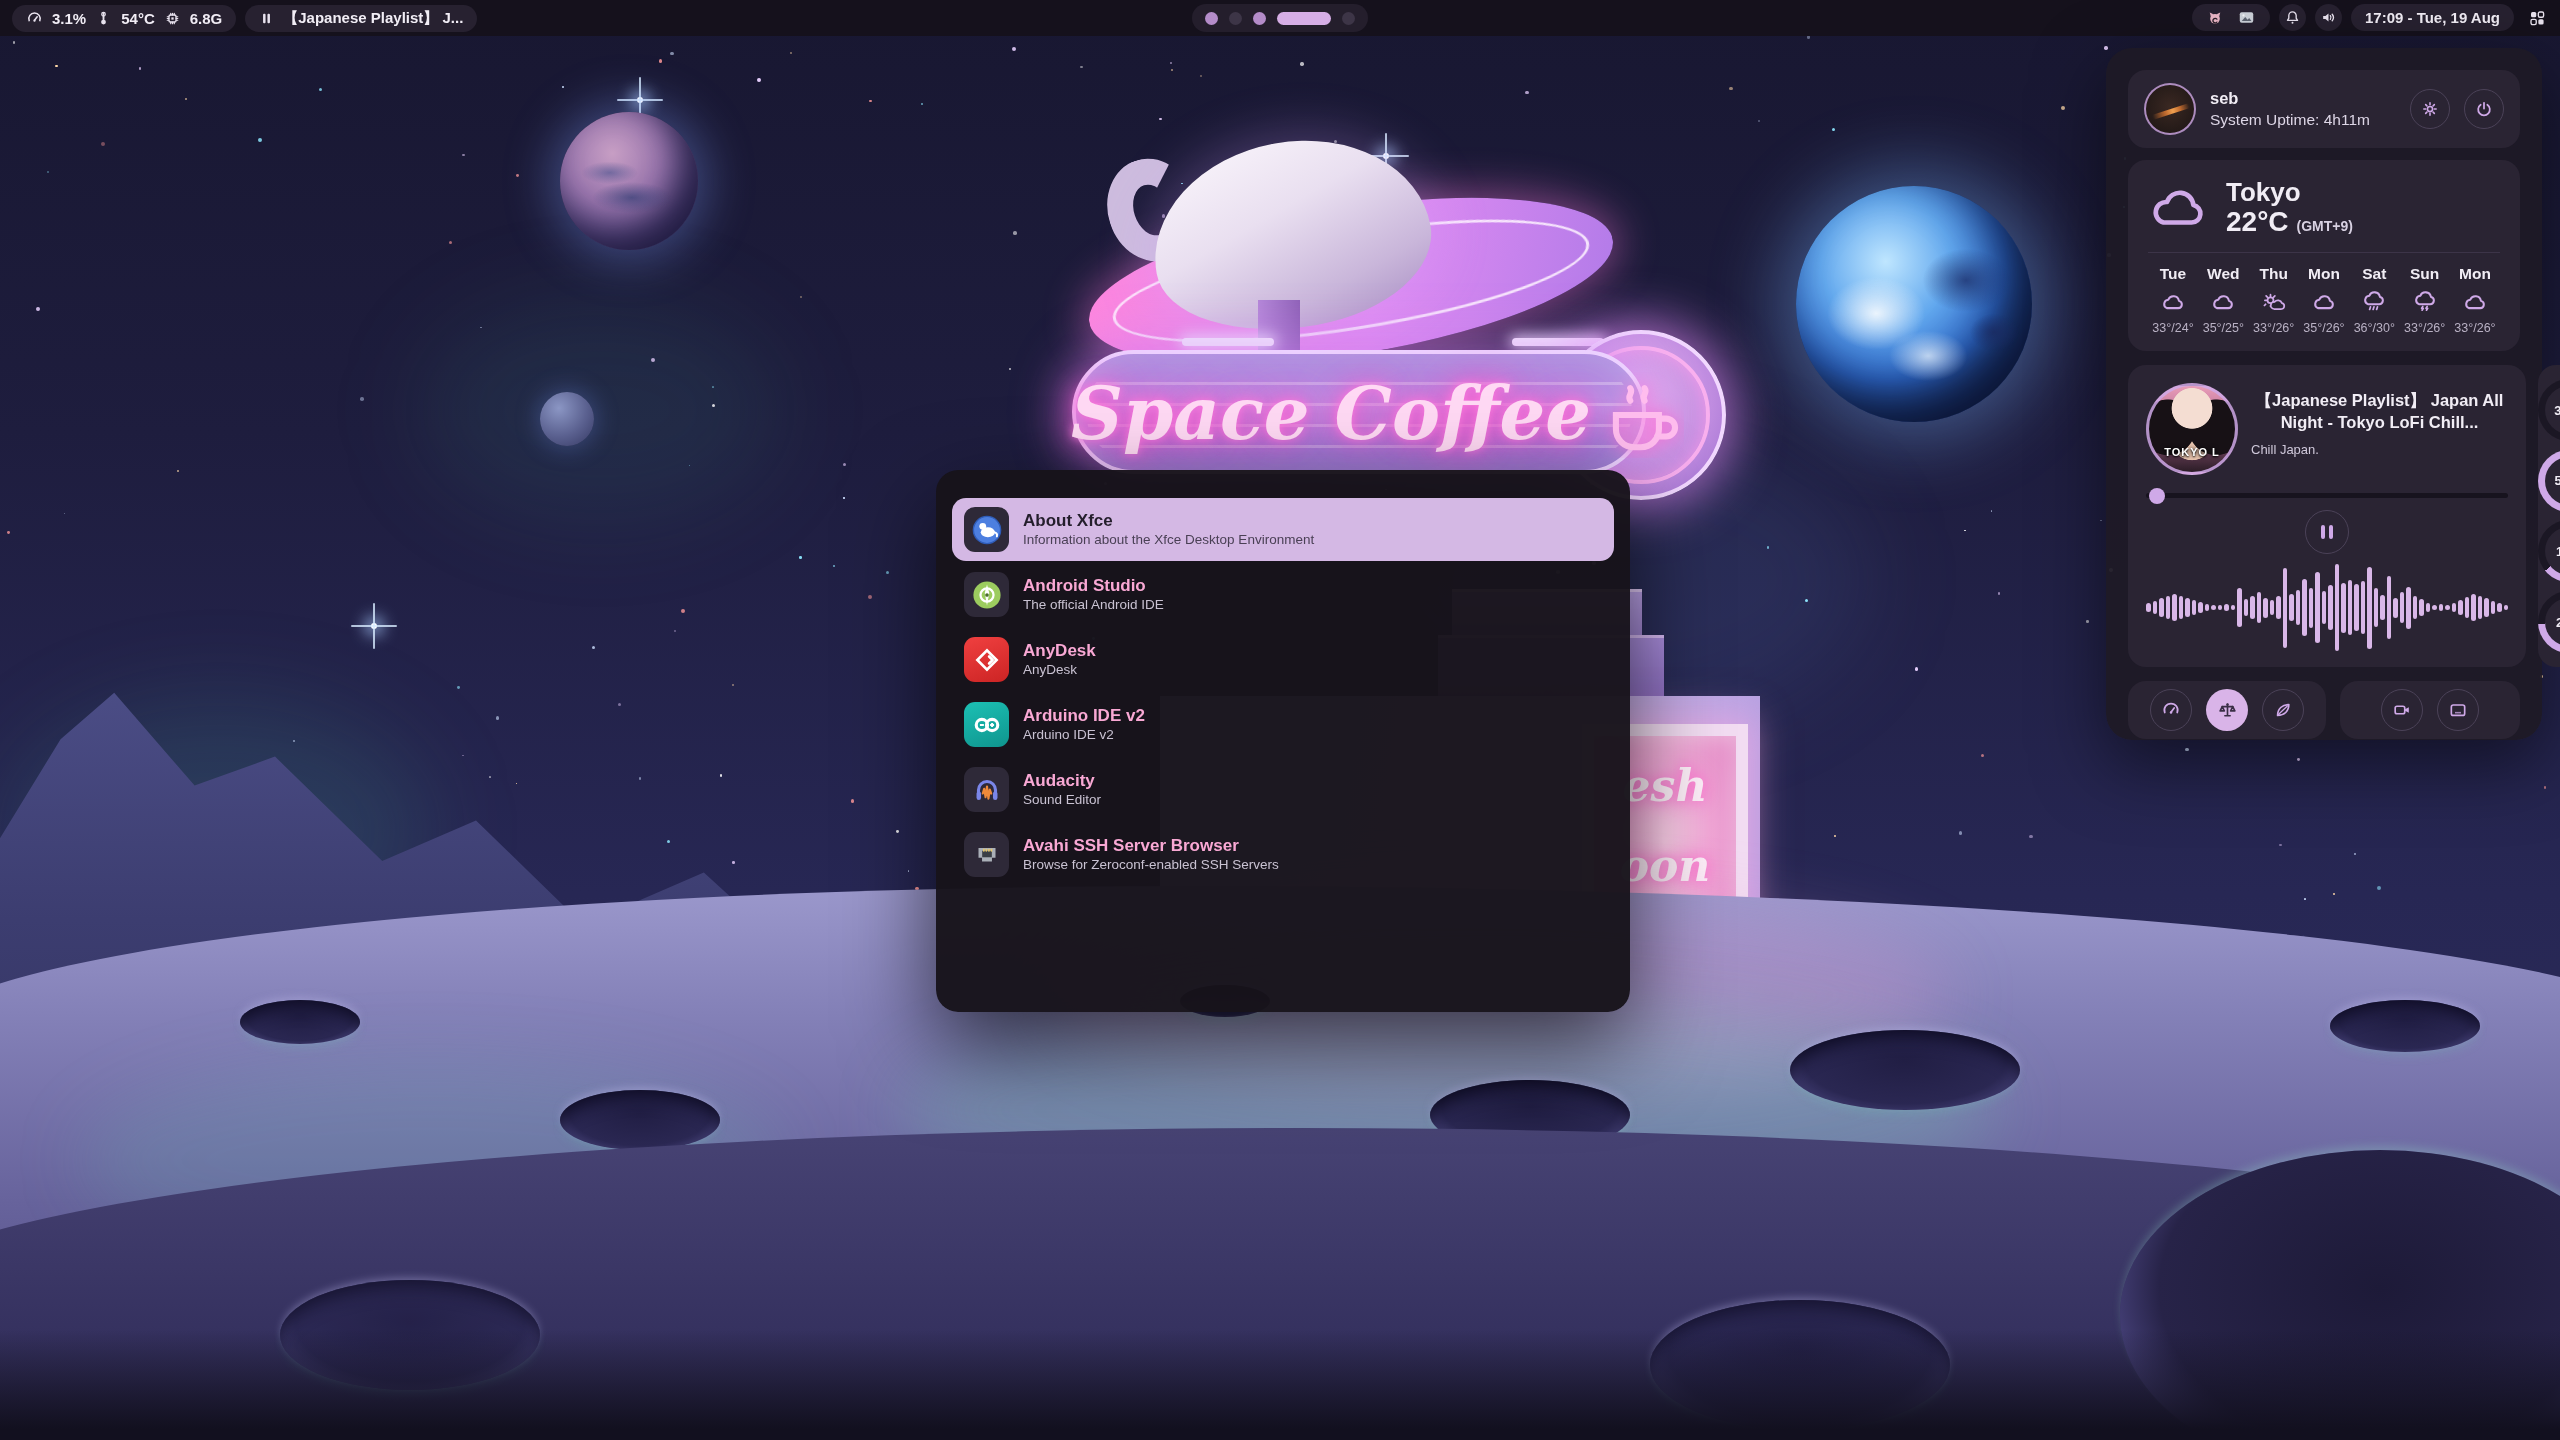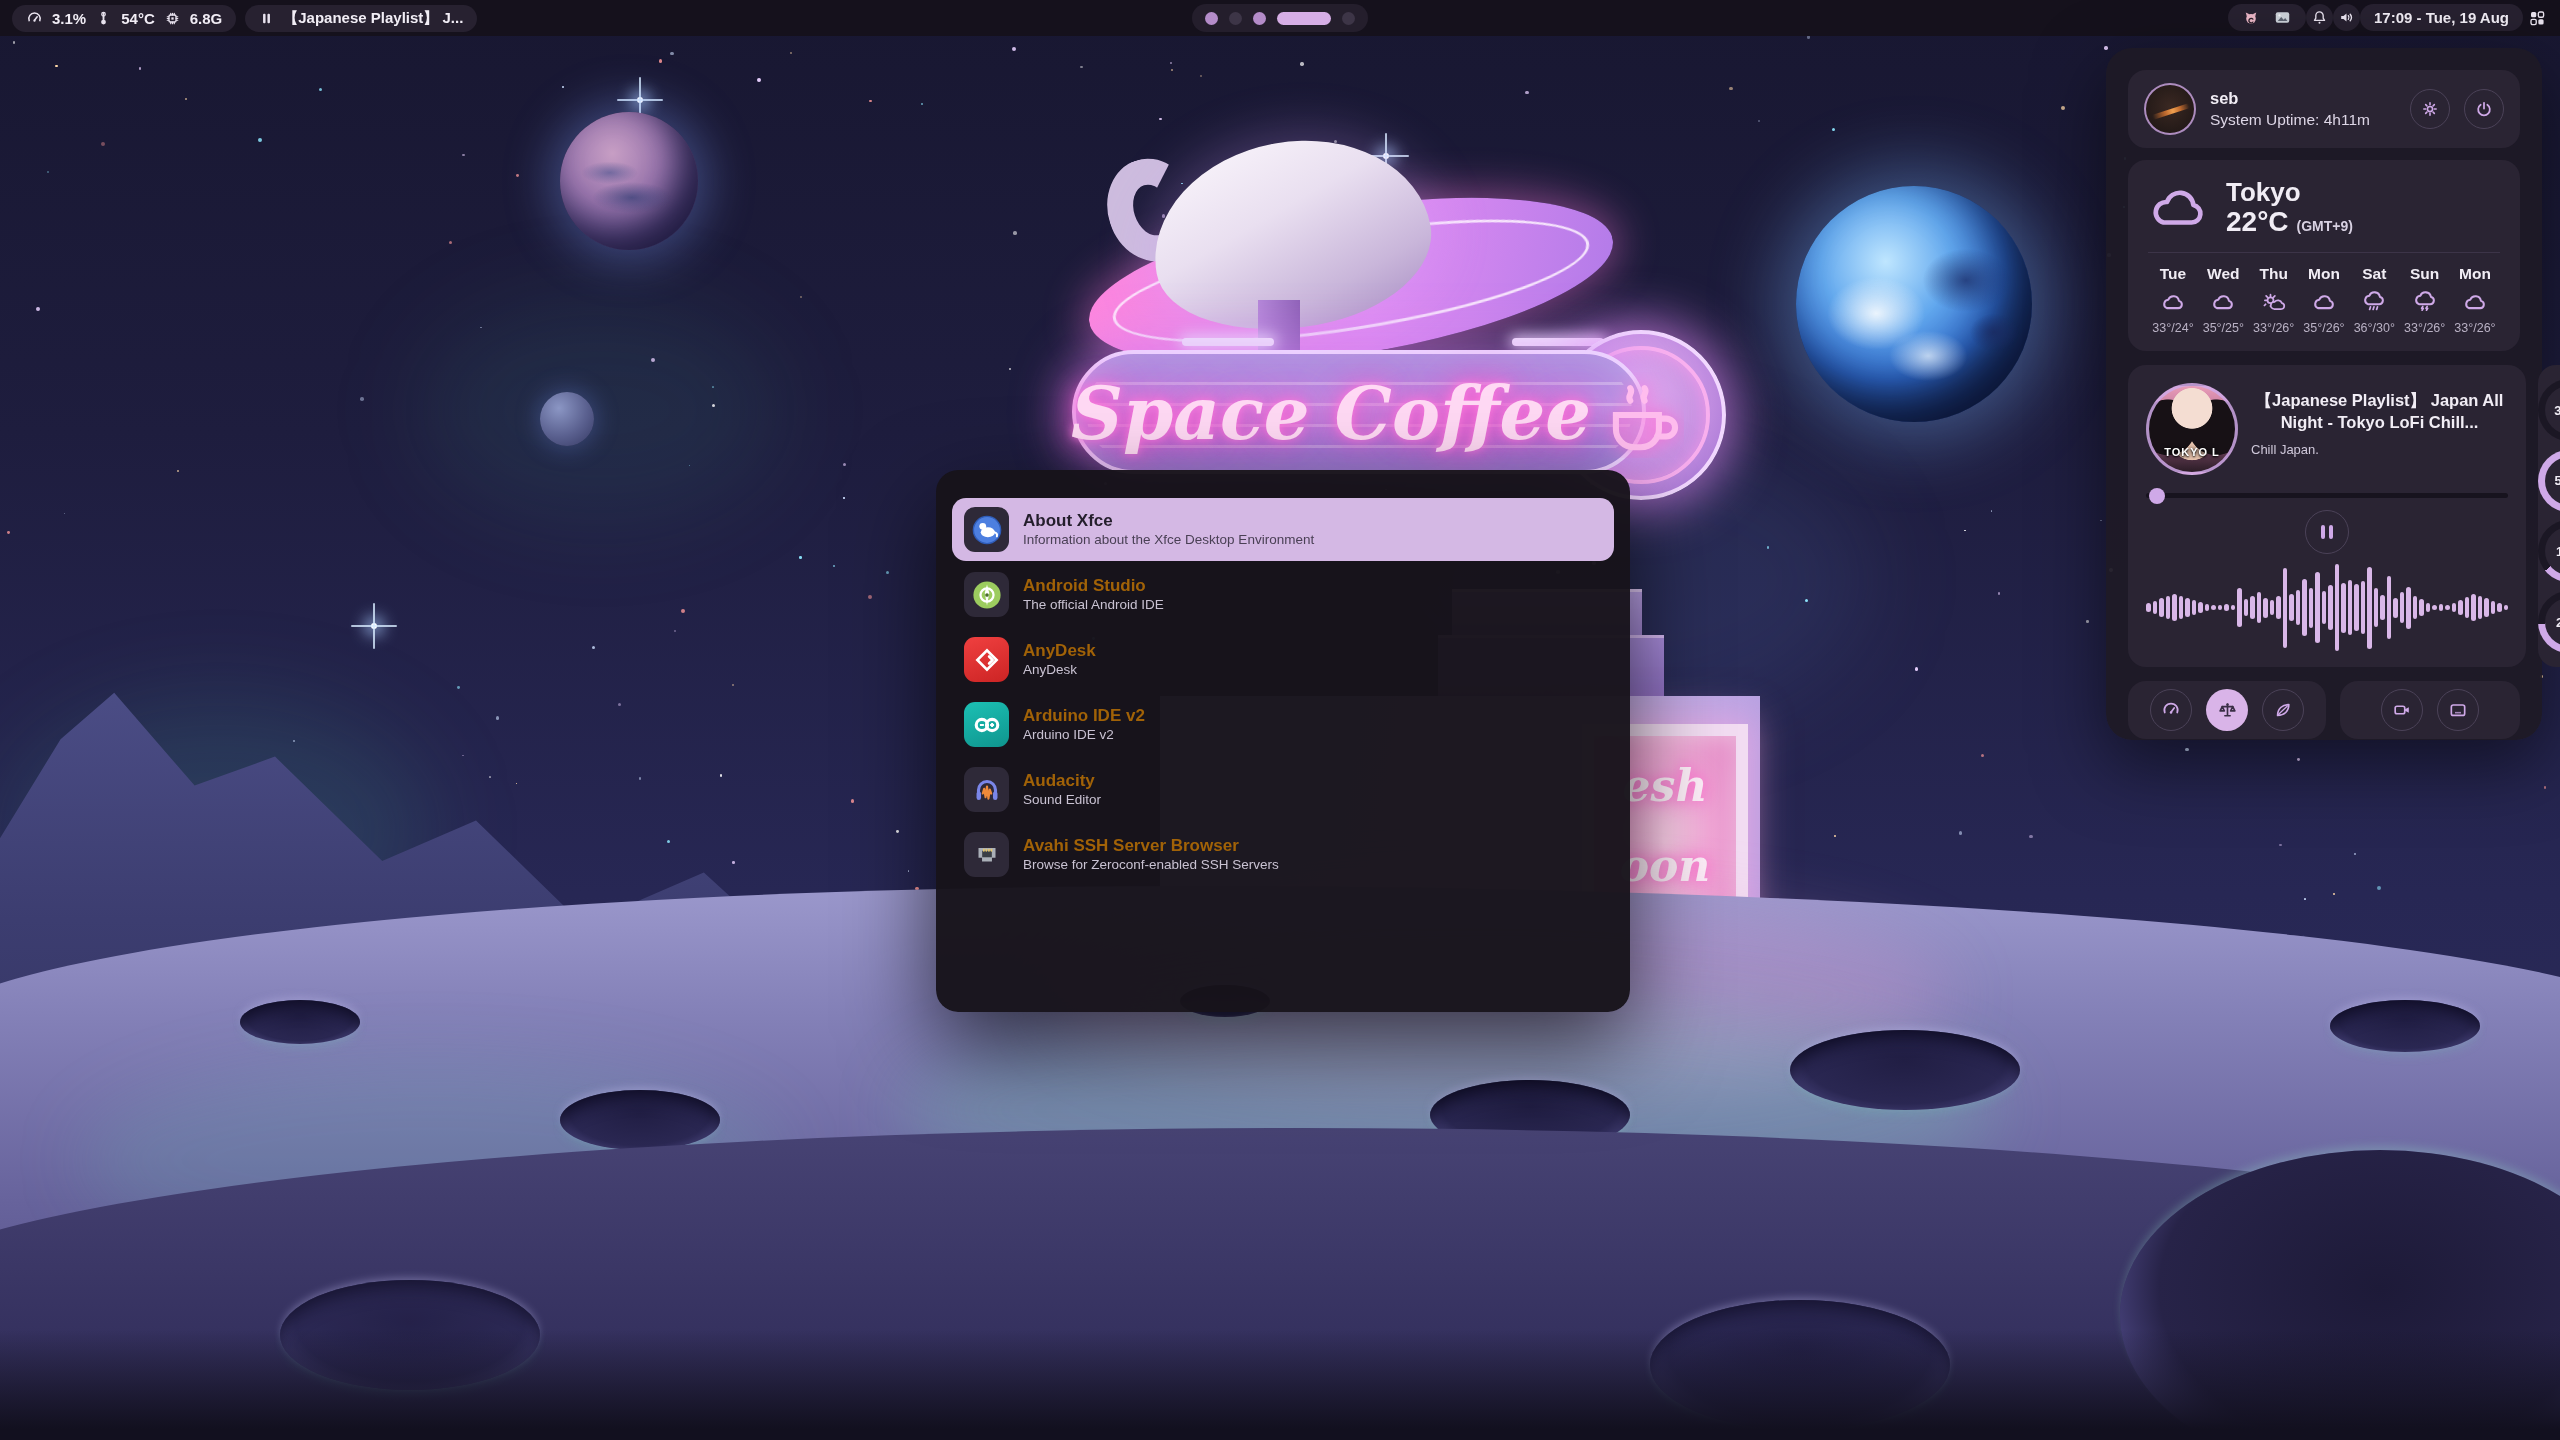--- a/index.html
+++ b/index.html
@@ -103,37 +103,37 @@
 
   
   #topbar{position:absolute;left:0;top:0;width:2560px;height:36px;background:#15111c;display:flex;align-items:center;}
   .tb-pill{height:27px;border-radius:14px;background:var(--pill);display:flex;align-items:center;gap:9px;padding:0 14px;color:var(--txt);font-size:15px;font-weight:700;}
   .tb-group{display:flex;align-items:center;gap:9px;}
   .tb-iconbtn{width:27px;height:27px;border-radius:50%;background:var(--pill);display:flex;align-items:center;justify-content:center;}
   #ws-pill{position:absolute;left:50%;top:4px;transform:translateX(-50%);height:28px;border-radius:14px;background:#241e2c;display:flex;align-items:center;gap:11px;padding:0 13px;}
   .ws{width:13px;height:13px;border-radius:8px;background:#3d3547;}
   .ws.occupied{background:#b48cc9;}
   .ws.active{width:54px;background:#d6aee6;}
-  #tb-right{position:absolute;right:10px;top:4px;display:flex;align-items:center;}
+  #tb-right{position:absolute;right:10px;top:4px;display:flex;align-items:center;gap:9px;}
   .ic{display:block;}
 
   
   #launcher{position:absolute;left:936px;top:470px;width:694px;height:542px;border-radius:22px;background:rgba(23,19,26,.97);
     box-shadow:0 34px 90px rgba(0,0,0,.65);padding:16px;}
   #search-wrap{position:relative;height:42px;}
   #search-input{width:100%;height:42px;border-radius:21px;border:2px solid #cfaade;background:rgba(14,11,17,.55);outline:none;
     padding:0 18px 0 46px;color:#e8e2ee;font-size:15.5px;}
   #search-input::placeholder{color:#9b93a6;}
   #search-icon{position:absolute;left:16px;top:11px;}
   #app-list{margin-top:12px;display:flex;flex-direction:column;gap:2px;}
   .app-row{display:flex;align-items:center;gap:14px;padding:9px 12px;border-radius:14px;}
   .app-row.selected{background:var(--sel);}
   .app-ic{width:45px;height:45px;border-radius:11px;flex:0 0 45px;display:flex;align-items:center;justify-content:center;}
   .app-ic.dark{background:#2e2938;}
-  .app-name{font-size:17px;font-weight:700;color:#a16207;line-height:1.25;}
+  .app-name{font-size:17px;font-weight:700;color:#f9a8d4;line-height:1.25;}
   .app-desc{font-size:13.5px;color:#c9c2d2;line-height:1.3;}
   .app-row.selected .app-name{color:#241e2c;}
   .app-row.selected .app-desc{color:#4a4055;}
 
   
   #sidebar{position:absolute;left:2106px;top:48px;width:436px;height:692px;border-radius:26px;background:rgba(30,25,37,.94);
     box-shadow:0 24px 70px rgba(0,0,0,.5);padding:22px;}
   .card{background:var(--card);border-radius:18px;}
   #user-card{height:78px;display:flex;align-items:center;padding:0 16px;gap:14px;}
   #avatar{width:52px;height:52px;border-radius:50%;border:2px solid rgba(207,169,232,.8);

